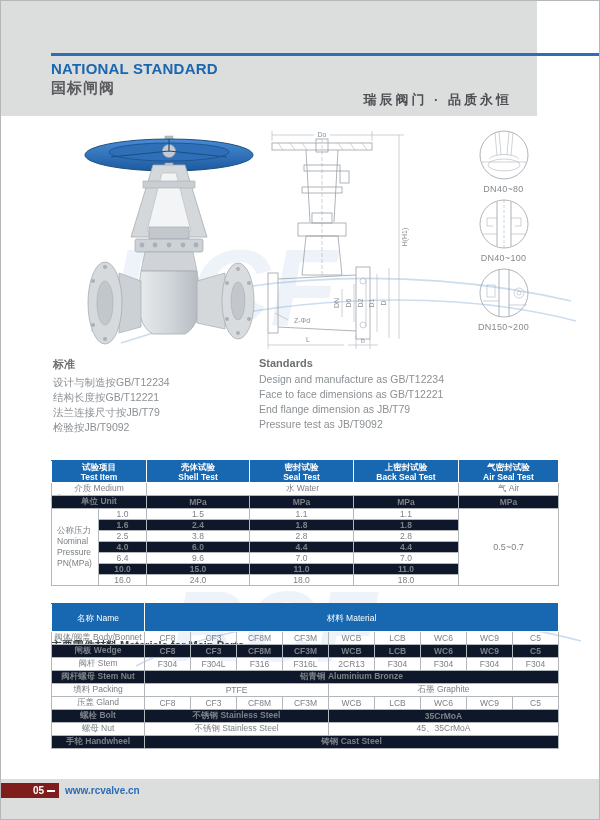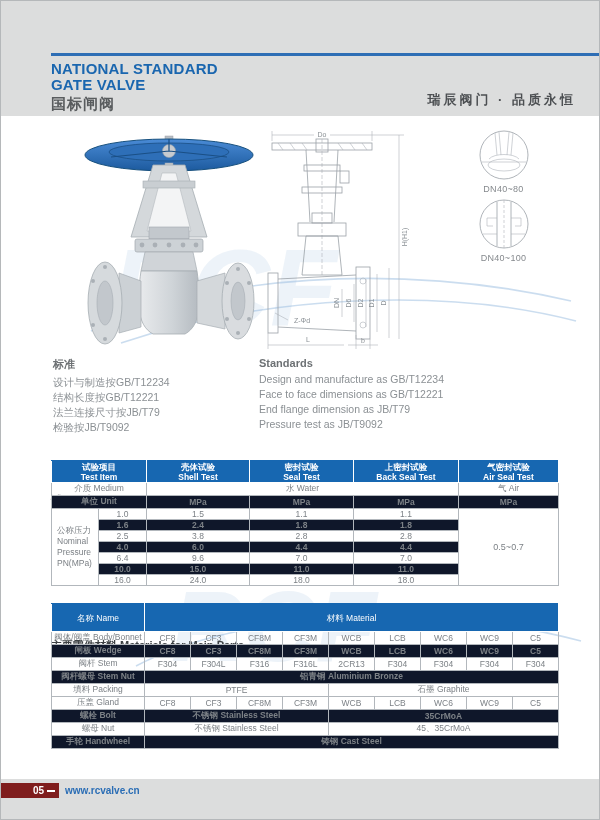--- a/index.html
+++ b/index.html
@@ -2,21 +2,21 @@
 <html><head>
 <meta charset="utf-8">
 <style>
   * { margin:0; padding:0; box-sizing:border-box; }
   html,body { background:#f2f2f2; }
   body { font-family:"Liberation Sans","DejaVu Sans",sans-serif; }
   .page { position:relative; width:600px; height:820px; margin:0 auto; background:#fff;
           border:1px solid #b5b8ba; overflow:hidden; }
 
   
-  .hdr { position:absolute; left:0; top:0; width:600px; height:115px; background:#dcdddd; z-index:2;text-decoration:underline; }
+  .hdr { position:absolute; left:0; top:0; width:536px; height:115px; background:#dcdddd; z-index:2;text-decoration:underline; }
   .hdr-rule { position:absolute; left:50px; top:52px; width:550px; height:3px; background:#2e6eb5; }
   .hdr-titles { position:absolute; left:50px; top:60px; line-height:1.06; }
   .hdr-t1 { color:#1a66af; font-size:15px; font-weight:bold; letter-spacing:.2px; }
   .hdr-cn { color:#595c5e; font-size:15px; font-weight:bold; margin-top:3px; letter-spacing:1px; }
   .hdr-slogan { position:absolute; right:25px; top:90px; color:#4c4f52; font-size:13px;
                 font-weight:bold; letter-spacing:3px; }
 
   
   .figs { position:absolute; left:0; top:118px; width:600px; height:236px; z-index:1; }
   .photo { position:absolute; left:78px; top:12px; }
@@ -81,21 +81,20 @@
   </svg>
   <svg class="wm" style="left:130px; top:565px;" width="460" height="120">
     <text x="40" y="95" class="wm-letters" font-size="100">RCF</text>
     <path class="wm-swoosh" d="M5,100 C110,45 300,35 450,75"></path>
   </svg>
 
   <header class="hdr">
     <div class="hdr-rule"></div>
     <div class="hdr-titles">
       <div class="hdr-t1">NATIONAL STANDARD</div>
-      <div class="hdr-t1">GATE VALVE</div>
       <div class="hdr-cn">国标闸阀</div>
     </div>
     <div class="hdr-slogan">瑞辰阀门 · 品质永恒</div>
   </header>
 
   <section class="figs">
 
     <svg class="photo" width="185" height="215" viewBox="0 0 185 215">
       <defs>
         <linearGradient id="gm" x1="0" y1="0" x2="1" y2="0">
@@ -221,20 +220,31 @@
       <div class="det">
         <svg width="110" height="52" viewBox="0 0 110 52">
           <circle cx="55" cy="26" r="24" fill="#fff" class="dline"></circle>
           <line x1="55" y1="2" x2="55" y2="50" class="dthin" stroke-dasharray="3,2"></line>
           <path d="M48,4 L48,48 M62,4 L62,48" class="dline"></path>
           <path d="M38,20 L48,20 M62,20 L72,20 M38,20 L38,28 L44,28 M72,20 L72,28 L66,28" class="dthin"></path>
           <path d="M34,36 L48,36 M62,36 L76,36" class="dthin"></path>
         </svg>
         <div class="det-label">DN40~100</div>
       </div>
+      <div class="det">
+        <svg width="110" height="52" viewBox="0 0 110 52">
+          <circle cx="55" cy="26" r="24" fill="#fff" class="dline"></circle>
+          <path d="M50,2 L50,50 M60,2 L60,50" class="dline"></path>
+          <rect x="38" y="18" width="8" height="12" class="dthin"></rect>
+          <circle cx="70" cy="26" r="5" class="dthin"></circle>
+            <circle cx="70" cy="26" r="2" class="dthin"></circle>
+          <path d="M34,34 L50,34 M60,38 L78,38" class="dthin"></path>
+        </svg>
+        <div class="det-label">DN150~200</div>
+      </div>
     </div>
   </section>
 
   <section class="stds">
     <div class="std-col std-cn">
       <div class="std-title">标准</div>
       <div class="std-item">设计与制造按GB/T12234</div>
       <div class="std-item">结构长度按GB/T12221</div>
       <div class="std-item">法兰连接尺寸按JB/T79</div>
       <div class="std-item">检验按JB/T9092</div>

